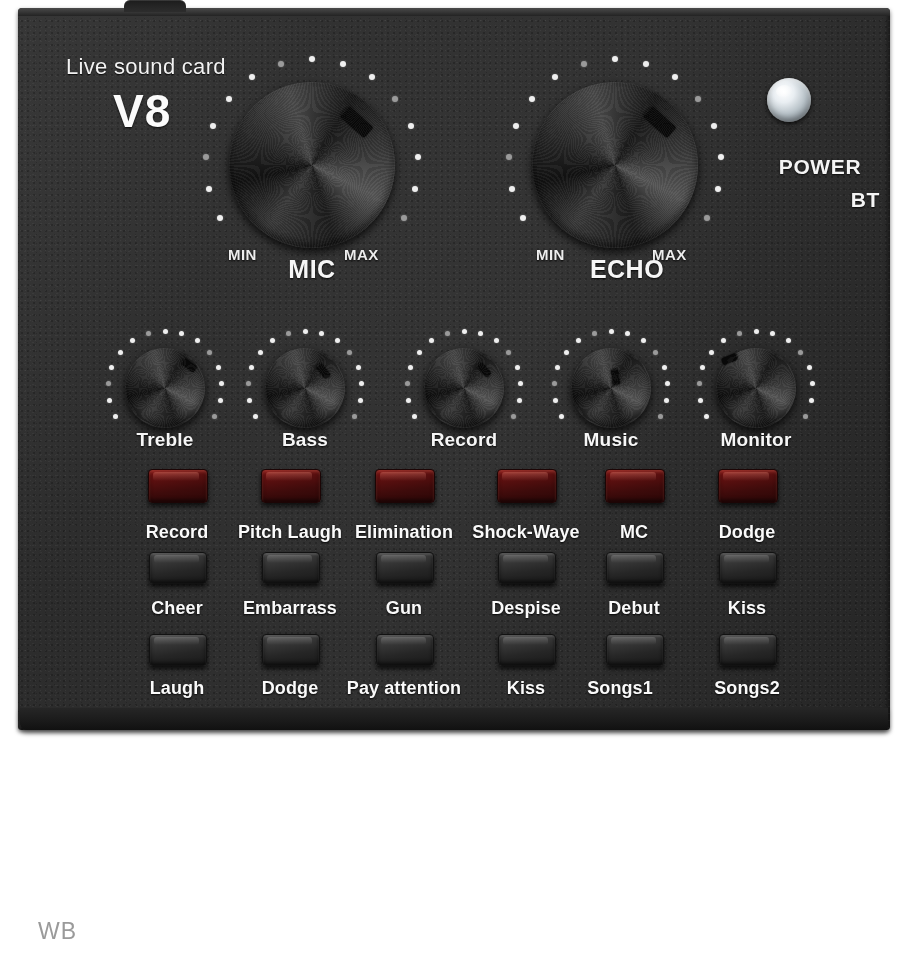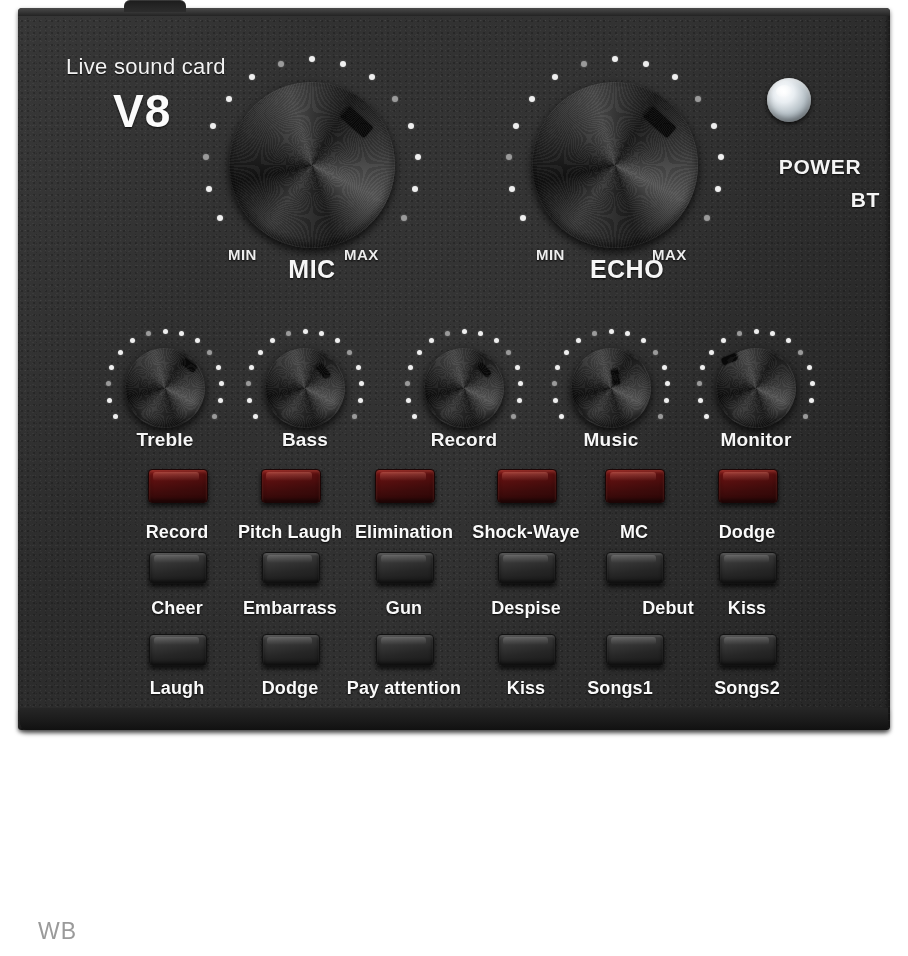--- a/index.html
+++ b/index.html
@@ -370,21 +370,21 @@
       <div class="btn-label" style="left: 647px; width: 200px; top: 522px;">Dodge</div>
       <div class="btn btn-dark" style="left: 149px; top: 552px;"></div>
       <div class="btn-label" style="left: 77px; width: 200px; top: 598px;">Cheer</div>
       <div class="btn btn-dark" style="left: 262px; top: 552px;"></div>
       <div class="btn-label" style="left: 190px; width: 200px; top: 598px;">Embarrass</div>
       <div class="btn btn-dark" style="left: 376px; top: 552px;"></div>
       <div class="btn-label" style="left: 304px; width: 200px; top: 598px;">Gun</div>
       <div class="btn btn-dark" style="left: 498px; top: 552px;"></div>
       <div class="btn-label" style="left: 426px; width: 200px; top: 598px;">Despise</div>
       <div class="btn btn-dark" style="left: 606px; top: 552px;"></div>
-      <div class="btn-label" style="left: 534px; width: 200px; top: 598px; padding-left: 34px;">Debut</div>
+      <div class="btn-label" style="left: 534px; width: 200px; top: 598px;">Debut</div>
       <div class="btn btn-dark" style="left: 719px; top: 552px;"></div>
       <div class="btn-label" style="left: 647px; width: 200px; top: 598px;">Kiss</div>
       <div class="btn btn-dark" style="left: 149px; top: 634px;"></div>
       <div class="btn-label" style="left: 77px; width: 200px; top: 678px;">Laugh</div>
       <div class="btn btn-dark" style="left: 262px; top: 634px;"></div>
       <div class="btn-label" style="left: 190px; width: 200px; top: 678px;">Dodge</div>
       <div class="btn btn-dark" style="left: 376px; top: 634px;"></div>
       <div class="btn-label" style="left: 304px; width: 200px; top: 678px;">Pay attention</div>
       <div class="btn btn-dark" style="left: 498px; top: 634px;"></div>
       <div class="btn-label" style="left: 426px; width: 200px; top: 678px;">Kiss</div>

